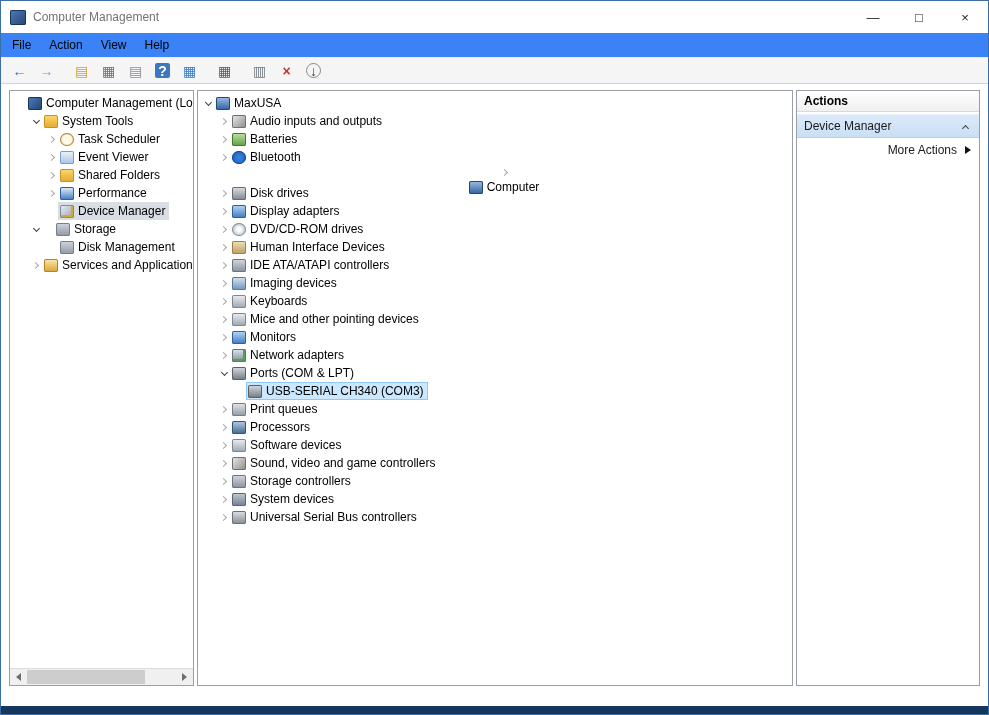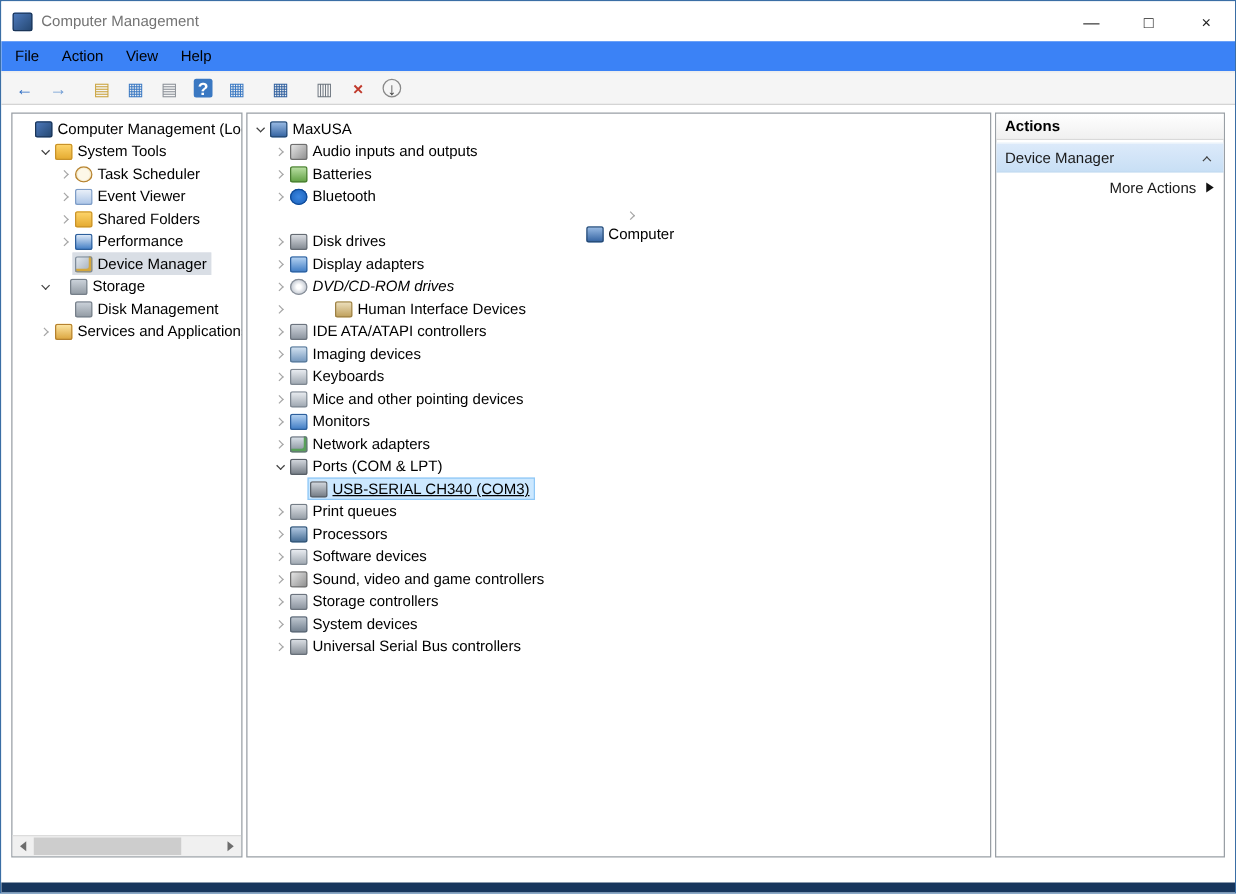--- a/index.html
+++ b/index.html
@@ -325,30 +325,30 @@
           </div>
           <div class="trow" style="padding-left: 20px;">
             <span class="xchev col">
               <i></i>
             </span>
             <span class="grp">
               <span class="ic" data-icon="display-adapter"></span>
               <span class="lbl">Display adapters</span>
             </span>
           </div>
-          <div class="trow" style="padding-left: 20px; font-style: italic;">
+          <div class="trow" style="padding-left: 20px;">
             <span class="xchev col">
               <i></i>
             </span>
             <span class="grp">
               <span class="ic" data-icon="dvd-drive"></span>
               <span class="lbl">DVD/CD-ROM drives</span>
             </span>
           </div>
-          <div class="trow" style="padding-left: 20px; gap: 36px;">
+          <div class="trow" style="padding-left: 20px;">
             <span class="xchev col">
               <i></i>
             </span>
             <span class="grp">
               <span class="ic" data-icon="hid"></span>
               <span class="lbl">Human Interface Devices</span>
             </span>
           </div>
           <div class="trow" style="padding-left: 20px;">
             <span class="xchev col">
@@ -406,21 +406,21 @@
           </div>
           <div class="trow" style="padding-left: 20px;">
             <span class="xchev exp">
               <i></i>
             </span>
             <span class="grp">
               <span class="ic" data-icon="serial-port"></span>
               <span class="lbl">Ports (COM &amp; LPT)</span>
             </span>
           </div>
-          <div class="trow" style="padding-left: 36px; text-decoration: underline;">
+          <div class="trow" style="padding-left: 36px;">
             <span class="xchev none"></span>
             <span class="grp sel-active">
               <span class="ic" data-icon="serial-port"></span>
               <span class="lbl">USB-SERIAL CH340 (COM3)</span>
             </span>
           </div>
           <div class="trow" style="padding-left: 20px;">
             <span class="xchev col">
               <i></i>
             </span>

